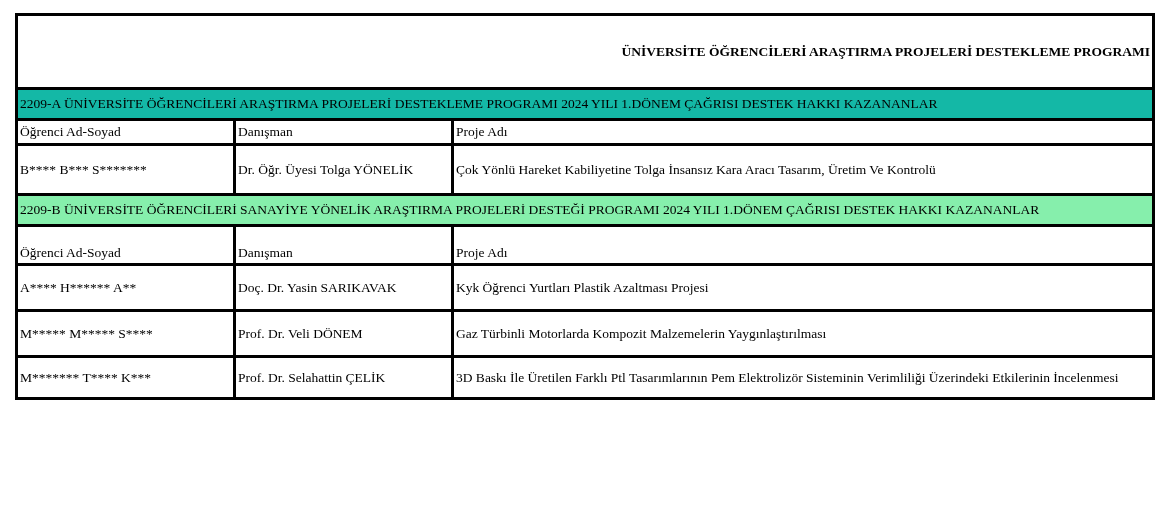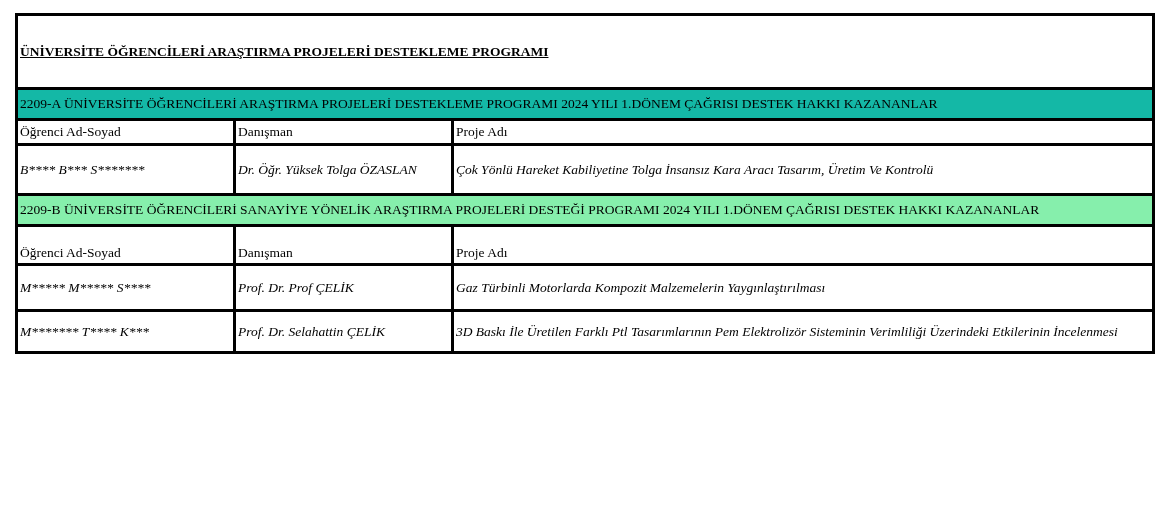--- a/index.html
+++ b/index.html
@@ -2,28 +2,28 @@
 <html><head>
 <meta charset="utf-8">
 <style>
   html, body { margin: 0; padding: 0; background: #ffffff; }
   body { width: 1167px; height: 526px; position: relative; overflow: hidden;
          font-family: "Liberation Serif", "DejaVu Serif", serif; color: #000; }
   .sheet { position: absolute; left: 15px; top: 13px; width: 1137px;
            border-collapse: collapse; table-layout: fixed; }
   .sheet td { border: 3px solid #000; padding: 0 2px; font-size: 13.5px;
               white-space: nowrap; overflow: hidden; vertical-align: middle; }
-  .title-cell { height: 71px; text-align: left; font-weight: bold;
-                font-size: 16.5px; text-decoration: underline; padding-top: 6px; }
+  .title-cell { height: 71px; text-align: right; font-weight: bold;
+                font-size: 16.5px; padding-top: 6px; }
   .band-a { background: #14b8a6; height: 28px; font-size: 14px; }
   .band-b { background: #86efac; height: 28px; font-size: 14px; }
   .hdr td { text-align: left; }
   .hdr-a td { height: 22px; }
   .hdr-b td { height: 34px; vertical-align: bottom; padding-bottom: 2px; }
-  .row td { height: 43px; font-style: italic; }
+  .row td { height: 43px; }
   .row-tall td { height: 39px; white-space: normal; line-height: 18px; }
   .row-tall td.proj { white-space: normal; }
 </style>
 </head>
 <body>
 
 <table class="sheet">
   <colgroup>
     <col style="width:218px">
       <col style="width:218px">
@@ -36,34 +36,39 @@
   <tr>
     <td colspan="3" class="band-a">2209-A  ÜNİVERSİTE ÖĞRENCİLERİ ARAŞTIRMA PROJELERİ DESTEKLEME PROGRAMI 2024 YILI 1.DÖNEM ÇAĞRISI DESTEK HAKKI KAZANANLAR</td>
   </tr>
   <tr class="hdr hdr-a">
     <td>Öğrenci Ad-Soyad</td>
     <td>Danışman</td>
     <td>Proje Adı</td>
   </tr>
   <tr class="row" style="height:50px">
     <td>B**** B*** S*******</td>
-    <td>Dr. Öğr. Yüksek Tolga ÖZASLAN</td>
+    <td>Dr. Öğr. Üyesi Tolga YÖNELİK</td>
     <td>Çok Yönlü Hareket Kabiliyetine Tolga İnsansız Kara Aracı Tasarım, Üretim Ve Kontrolü</td>
   </tr>
   <tr>
     <td colspan="3" class="band-b">2209-B  ÜNİVERSİTE ÖĞRENCİLERİ SANAYİYE YÖNELİK ARAŞTIRMA PROJELERİ DESTEĞİ PROGRAMI 2024 YILI 1.DÖNEM ÇAĞRISI DESTEK HAKKI KAZANANLAR</td>
   </tr>
   <tr class="hdr hdr-b">
     <td>Öğrenci Ad-Soyad</td>
     <td>Danışman</td>
     <td>Proje Adı</td>
   </tr>
   <tr class="row">
+    <td>A**** H****** A**</td>
+    <td>Doç. Dr. Yasin SARIKAVAK</td>
+    <td>Kyk Öğrenci Yurtları Plastik Azaltması Projesi</td>
+  </tr>
+  <tr class="row">
     <td>M***** M***** S****</td>
-    <td>Prof. Dr. Prof ÇELİK</td>
+    <td>Prof. Dr. Veli DÖNEM</td>
     <td>Gaz Türbinli Motorlarda Kompozit Malzemelerin Yaygınlaştırılması</td>
   </tr>
   <tr class="row row-tall">
     <td>M******* T**** K***</td>
     <td>Prof. Dr. Selahattin ÇELİK</td>
     <td class="proj">3D Baskı İle Üretilen Farklı Ptl Tasarımlarının Pem Elektrolizör Sisteminin Verimliliği Üzerindeki Etkilerinin İncelenmesi</td>
   </tr>
 </tbody>
   </table>
 

